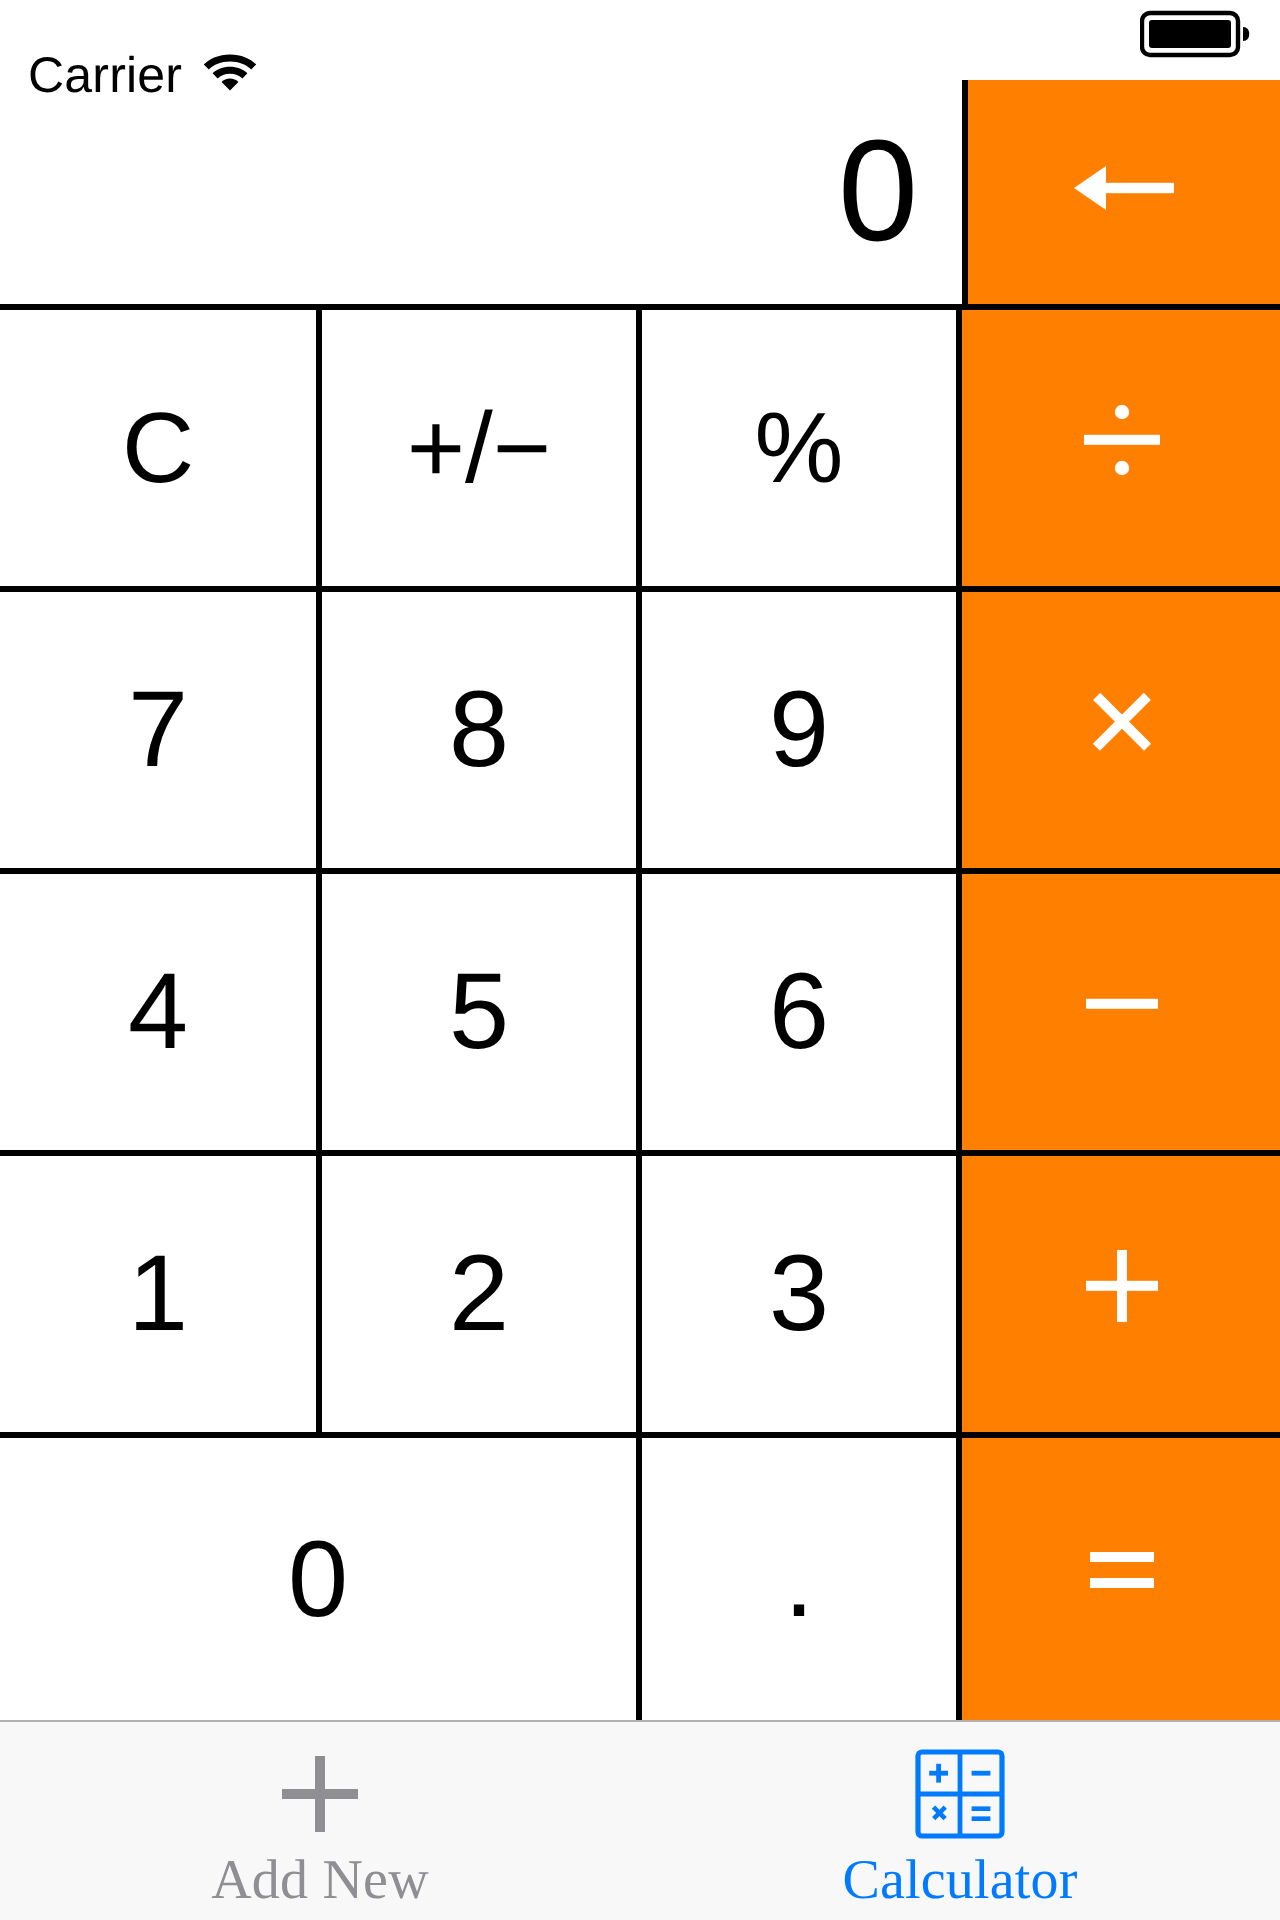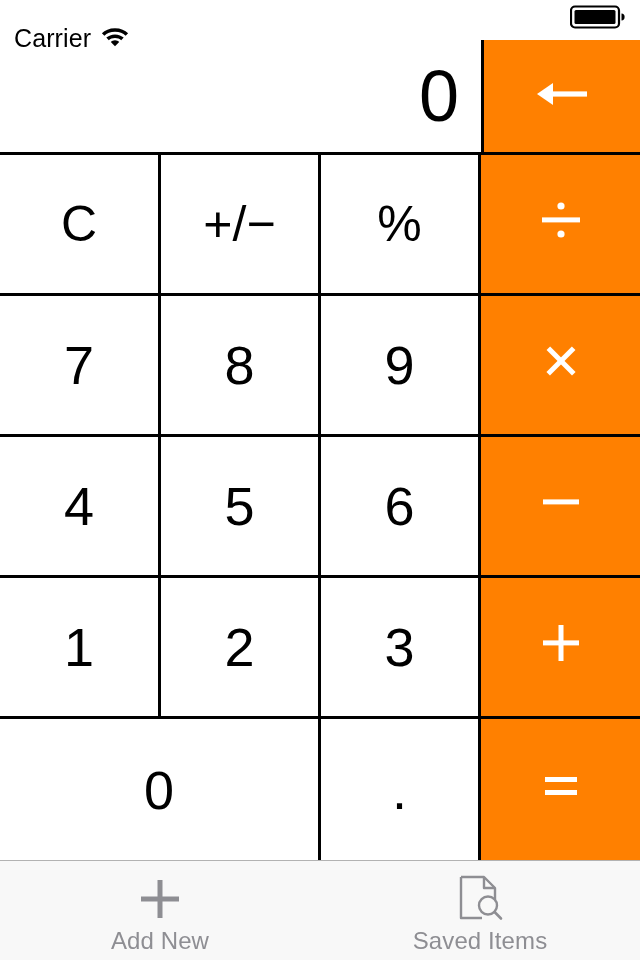--- a/index.html
+++ b/index.html
@@ -151,23 +151,24 @@
     color: #8E8E93;
   }
   .tab-item.active { color: #007AFF; }
   .tab-icon {
     height: 48px;
     display: flex;
     align-items: center;
     justify-content: center;
   }
   .tab-label {
-    font-size: 24px;
+    font-size: 28px;
     line-height: 1;
     letter-spacing: 0.1px;
+    font-family: Liberation Serif, serif;
   }
 </style>
 </head>
 <body>
 
 <div id="app">
 
   <div class="status-bar">
     <div class="status-left">
       <span class="carrier-label">Carrier</span>
@@ -302,28 +303,33 @@
     <div class="tab-item">
       <span class="tab-icon">
         <svg width="46" height="46" viewBox="0 0 46 46" aria-hidden="true">
           <rect x="4" y="20.5" width="38" height="5" fill="#8E8E93"></rect>
           <rect x="20.5" y="4" width="5" height="38" fill="#8E8E93"></rect>
         </svg>
       </span>
       <span class="tab-label">Add New</span>
     </div>
 
-    <div class="tab-item">
+
+    <div class="tab-item active">
       <span class="tab-icon">
-        <svg width="48" height="50" viewBox="0 0 48 50" aria-hidden="true">
-          <path d="M5 3 H 28 L 39 14 V 26" fill="none" stroke="#8E8E93" stroke-width="2.4" stroke-linejoin="round"></path>
-          <path d="M5 3 V 44 H 26" fill="none" stroke="#8E8E93" stroke-width="2.4" stroke-linejoin="round"></path>
-          <path d="M28 3 V 14 H 39" fill="none" stroke="#8E8E93" stroke-width="2.4" stroke-linejoin="round"></path>
-          <circle cx="32" cy="31.5" r="9" fill="none" stroke="#8E8E93" stroke-width="2.4"></circle>
-          <line x1="38.6" y1="38" x2="45" y2="44.5" stroke="#8E8E93" stroke-width="2.6" stroke-linecap="round"></line>
-        </svg>
-      </span>
-      <span class="tab-label">Saved Items</span>
-    </div>
-
+        <svg width="48" height="48" viewBox="0 0 48 48" aria-hidden="true">
+          <rect x="3" y="3" width="42" height="42" rx="2" ry="2" fill="none" stroke="#007AFF" stroke-width="2.6"></rect>
+          <line x1="24" y1="3" x2="24" y2="45" stroke="#007AFF" stroke-width="2.4"></line>
+          <line x1="3" y1="24" x2="45" y2="24" stroke="#007AFF" stroke-width="2.4"></line>
+          <rect x="8.6" y="12.4" width="9.4" height="2.4" fill="#007AFF"></rect>
+          <rect x="12.1" y="8.9" width="2.4" height="9.4" fill="#007AFF"></rect>
+          <rect x="29.8" y="12.4" width="9.4" height="2.4" fill="#007AFF"></rect>
+          <rect x="9.6" y="32.3" width="8.2" height="2.3" fill="#007AFF" transform="rotate(45 13.7 33.4)"></rect>
+          <rect x="9.6" y="32.3" width="8.2" height="2.3" fill="#007AFF" transform="rotate(-45 13.7 33.4)"></rect>
+          <rect x="29.8" y="30.2" width="9.4" height="2.3" fill="#007AFF"></rect>
+          <rect x="29.8" y="35.2" width="9.4" height="2.3" fill="#007AFF"></rect>
+        </svg>
+      </span>
+      <span class="tab-label">Calculator</span>
+    </div>
   </div>
 
 </div>
 
 </body></html>

